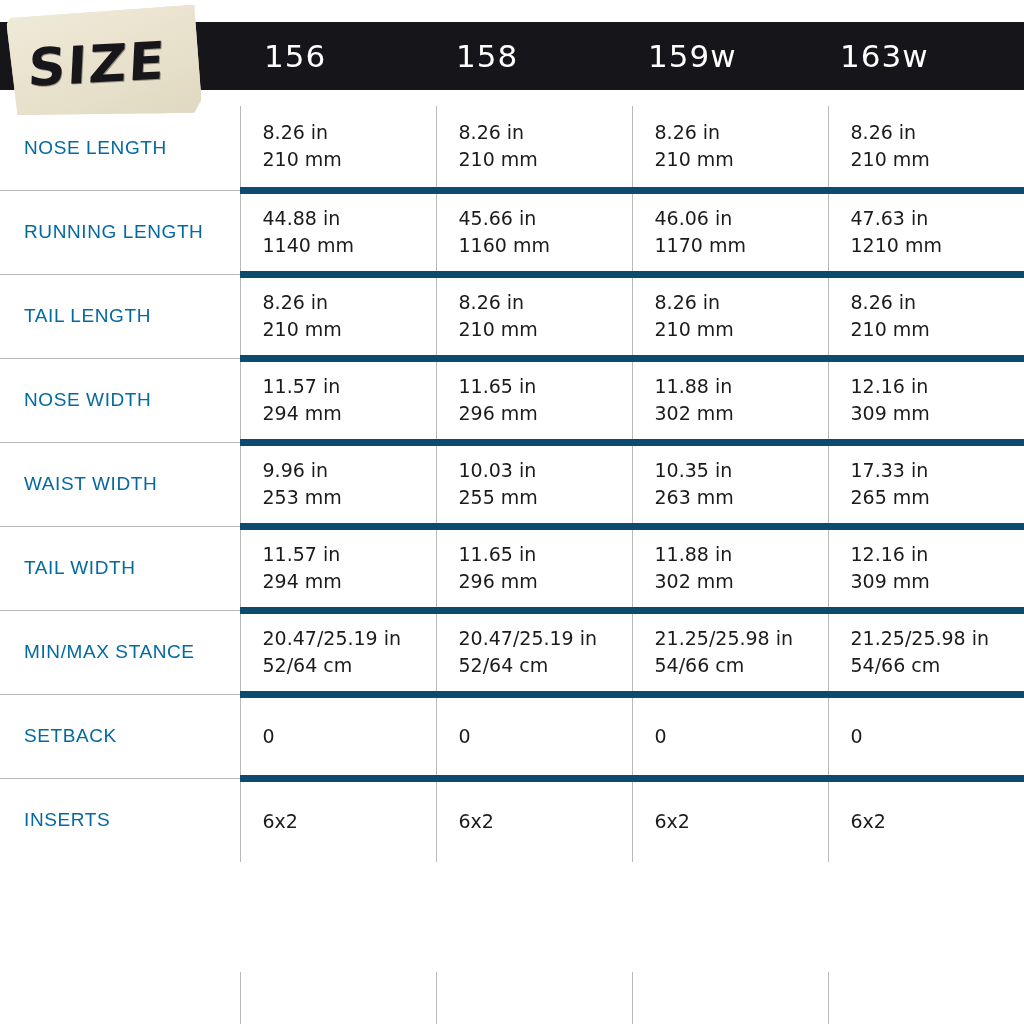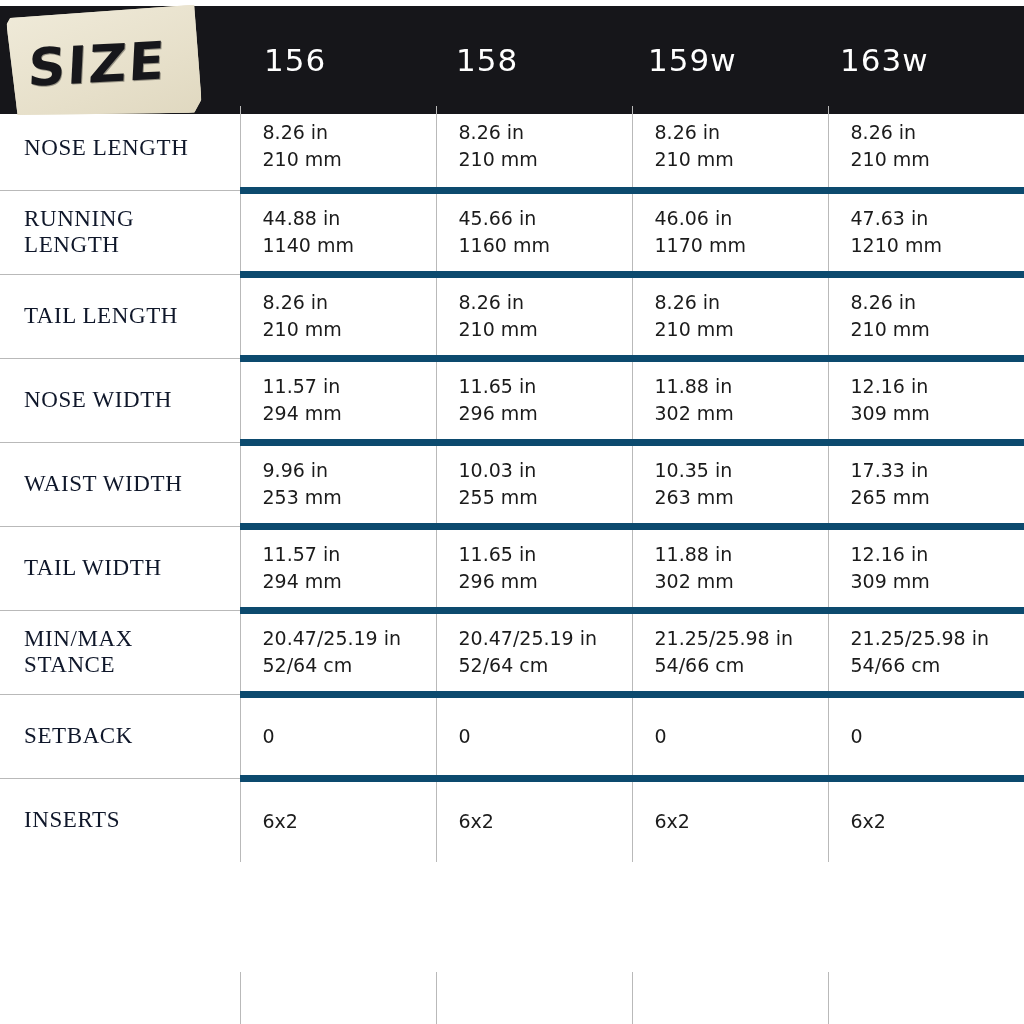--- a/index.html
+++ b/index.html
@@ -20,23 +20,23 @@
     position: relative;
     width: 1024px;
     height: 1024px;
     background: #ffffff;
   }
 
   
   .header-bar {
     position: absolute;
     left: 0;
-    top: 6px;
-    width: 1024px;
-    height: 108px;
+    top: 22px;
+    width: 1024px;
+    height: 68px;
     background: #16161a;
     display: flex;
     align-items: center;
     box-sizing: border-box;
   }
   .header-label-cell {
     width: 240px;
     flex: 0 0 240px;
     height: 84px;
   }
@@ -99,25 +99,25 @@
   .table col.c-val   { width: 196px; }
 
   .table td {
     vertical-align: middle;
     padding: 0;
     border-bottom: 7px solid #0c4a6e;
   }
   .table tr:last-child td { border-bottom: none; }
 
   td.label {
-    font-size: 23px;
+    font-size: 19px;
     letter-spacing: 0.6px;
-    color: #0f172a;
+    color: #0369a1;
     padding: 0 10px 0 24px;
-    font-family: Liberation Serif, serif;
+    font-family: Liberation Sans, sans-serif;
     border-bottom: 1px solid #b9b9b9;
   }
   td.val {
     font-size: 19px;
     color: #1b1b1b;
     padding: 0 8px 0 22px;
     border-left: 1px solid #b9b9b9;
     font-family: "DejaVu Sans", sans-serif;
     line-height: 1.42;
   }

